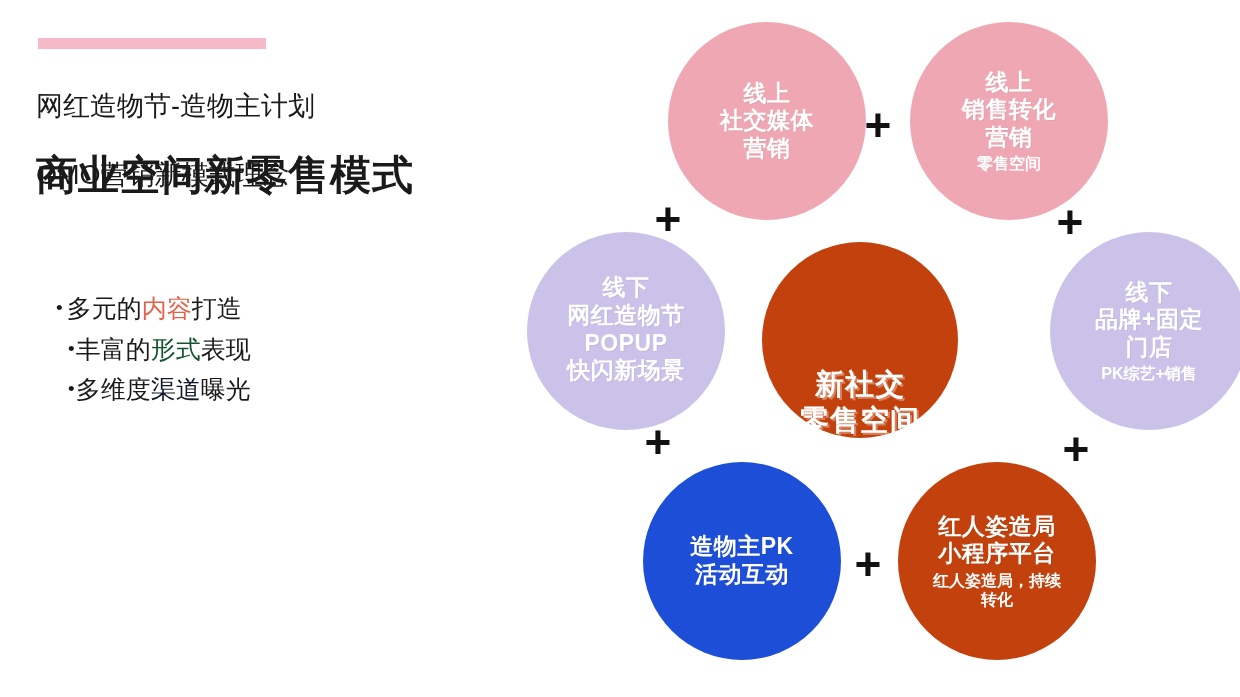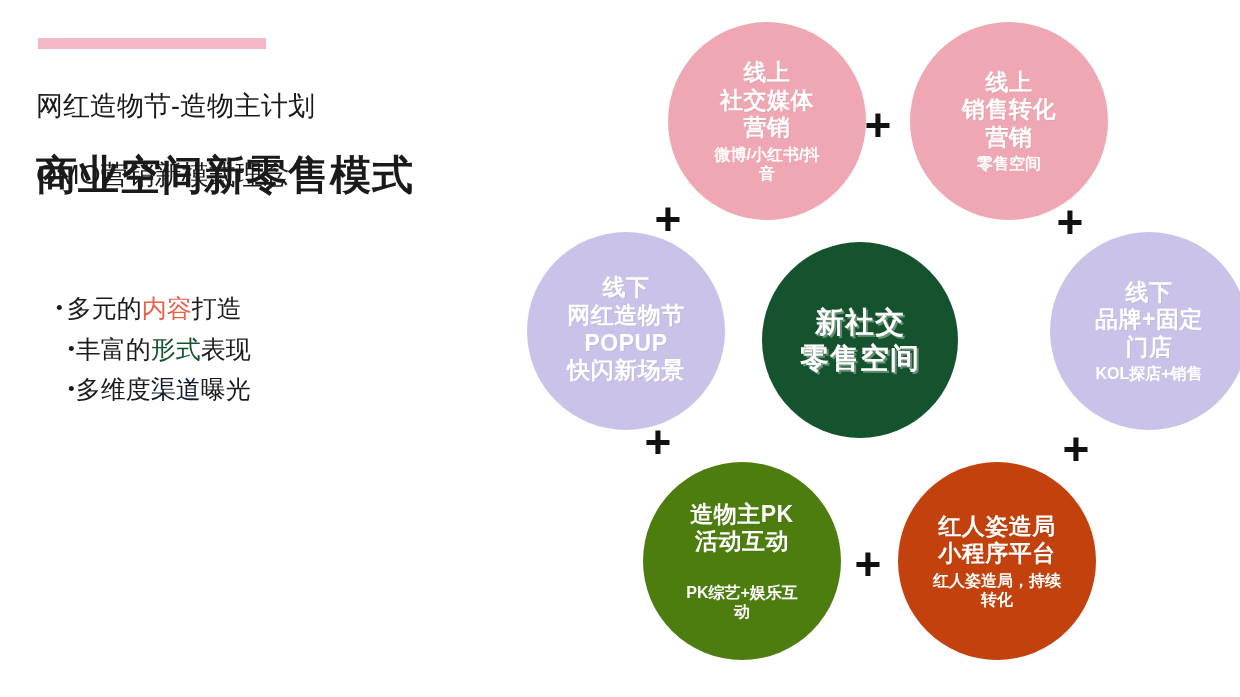--- a/index.html
+++ b/index.html
@@ -167,22 +167,20 @@
     </li>
   </ul>
 </div>
 
 <div class="diagram">
 
   <div class="circle" id="circle-online-social" style="background-color: rgb(239, 168, 179);">
     <div class="c-main">线上
 社交媒体
 营销</div>
-    <div class="c-sub">微博/小红书/抖
-音</div>
   </div>
 
   <div class="circle" id="circle-online-sales" style="background-color: rgb(239, 168, 179);">
     <div class="c-main">线上
 销售转化
 营销</div>
     <div class="c-sub">零售空间</div>
   </div>
 
   <div class="circle" id="circle-offline-festival" style="background-color: rgb(203, 194, 234);">
@@ -190,38 +188,36 @@
 网红造物节
 POPUP
 快闪新场景</div>
     <div class="c-sub"></div>
   </div>
 
   <div class="circle" id="circle-offline-store" style="background-color: rgb(203, 194, 234);">
     <div class="c-main">线下
 品牌+固定
 门店</div>
-    <div class="c-sub">KOL探店+销售</div>
-  </div>
-
-  <div class="circle" id="circle-pk-activity" style="background-color: #4d7c0f; gap: 24px;">
+    <div class="c-sub">PK综艺+销售</div>
+  </div>
+
+  <div class="circle" id="circle-pk-activity" style="background-color: #1d4ed8; gap: 24px;">
     <div class="c-main">造物主PK
 活动互动</div>
-    <div class="c-sub">PK综艺+娱乐互
-动</div>
   </div>
 
   <div class="circle" id="circle-mini-program" style="background-color: #c2410c;">
     <div class="c-main">红人姿造局
 小程序平台</div>
     <div class="c-sub">红人姿造局，持续
 转化</div>
   </div>
 
-  <div class="circle center" id="circle-center" style="background-color: #14532d;">
+  <div class="circle center" id="circle-center" style="background-color: #c2410c; justify-content: flex-end;">
     <div class="c-main">新社交
 零售空间</div>
   </div>
 
   <div class="plus" id="plus-top">+</div>
   <div class="plus" id="plus-left-up">+</div>
   <div class="plus" id="plus-right-up">+</div>
   <div class="plus" id="plus-left-dn">+</div>
   <div class="plus" id="plus-right-dn">+</div>
   <div class="plus" id="plus-bottom">+</div>

